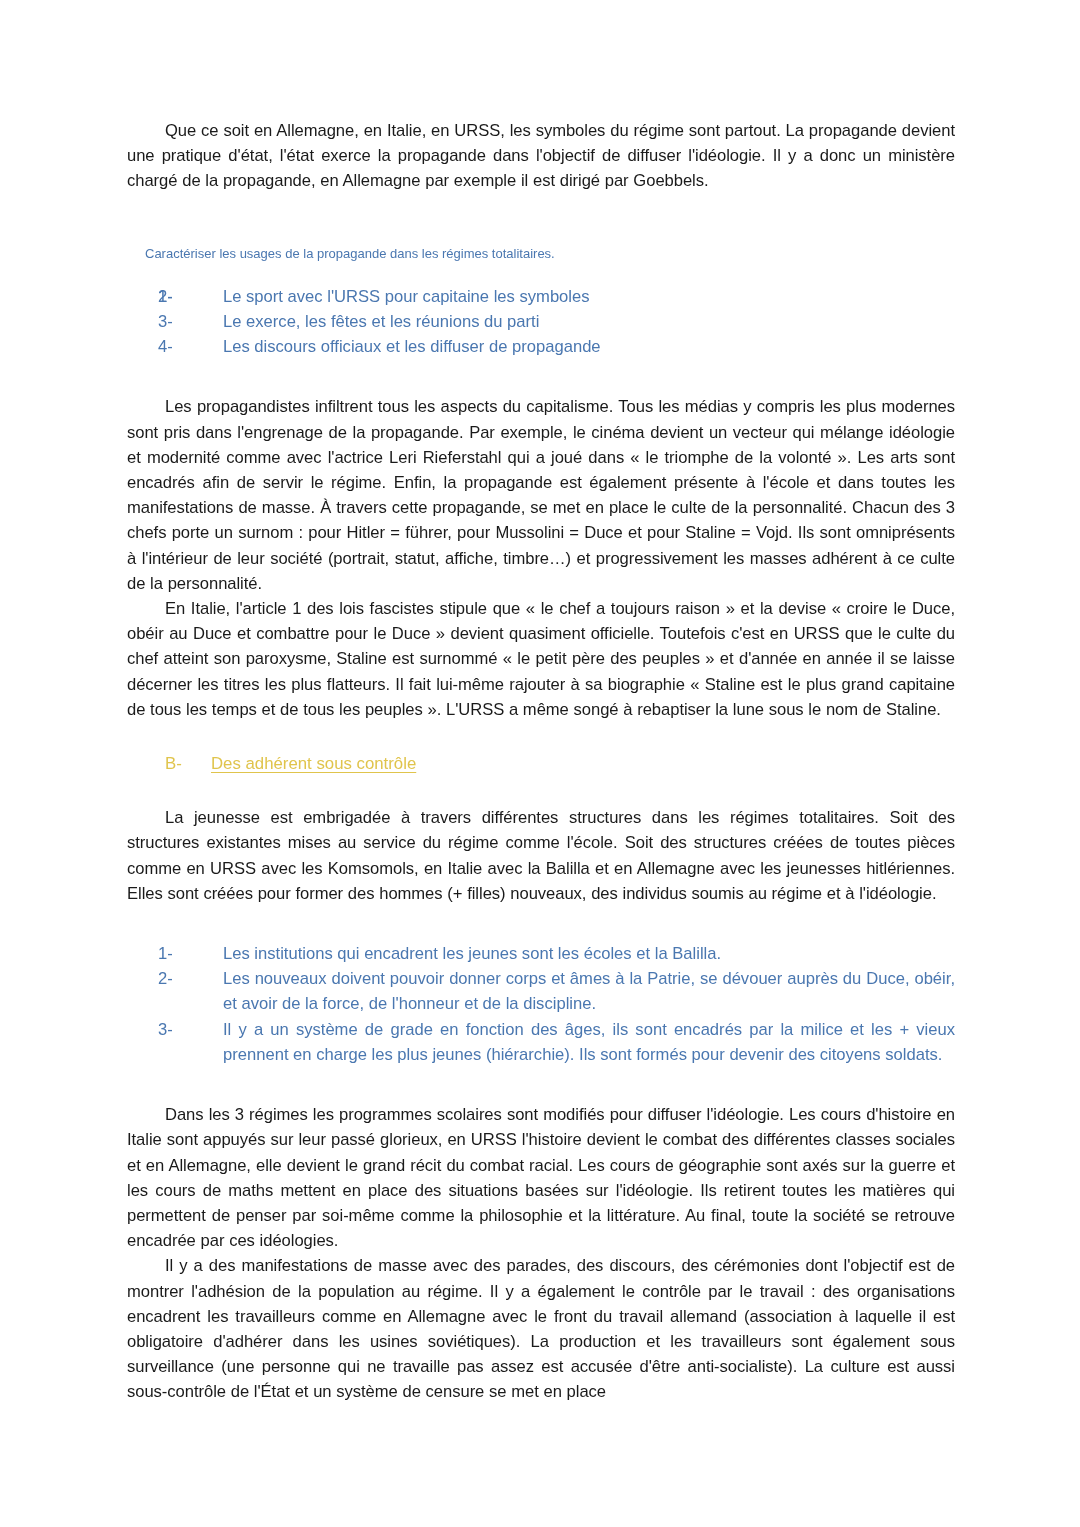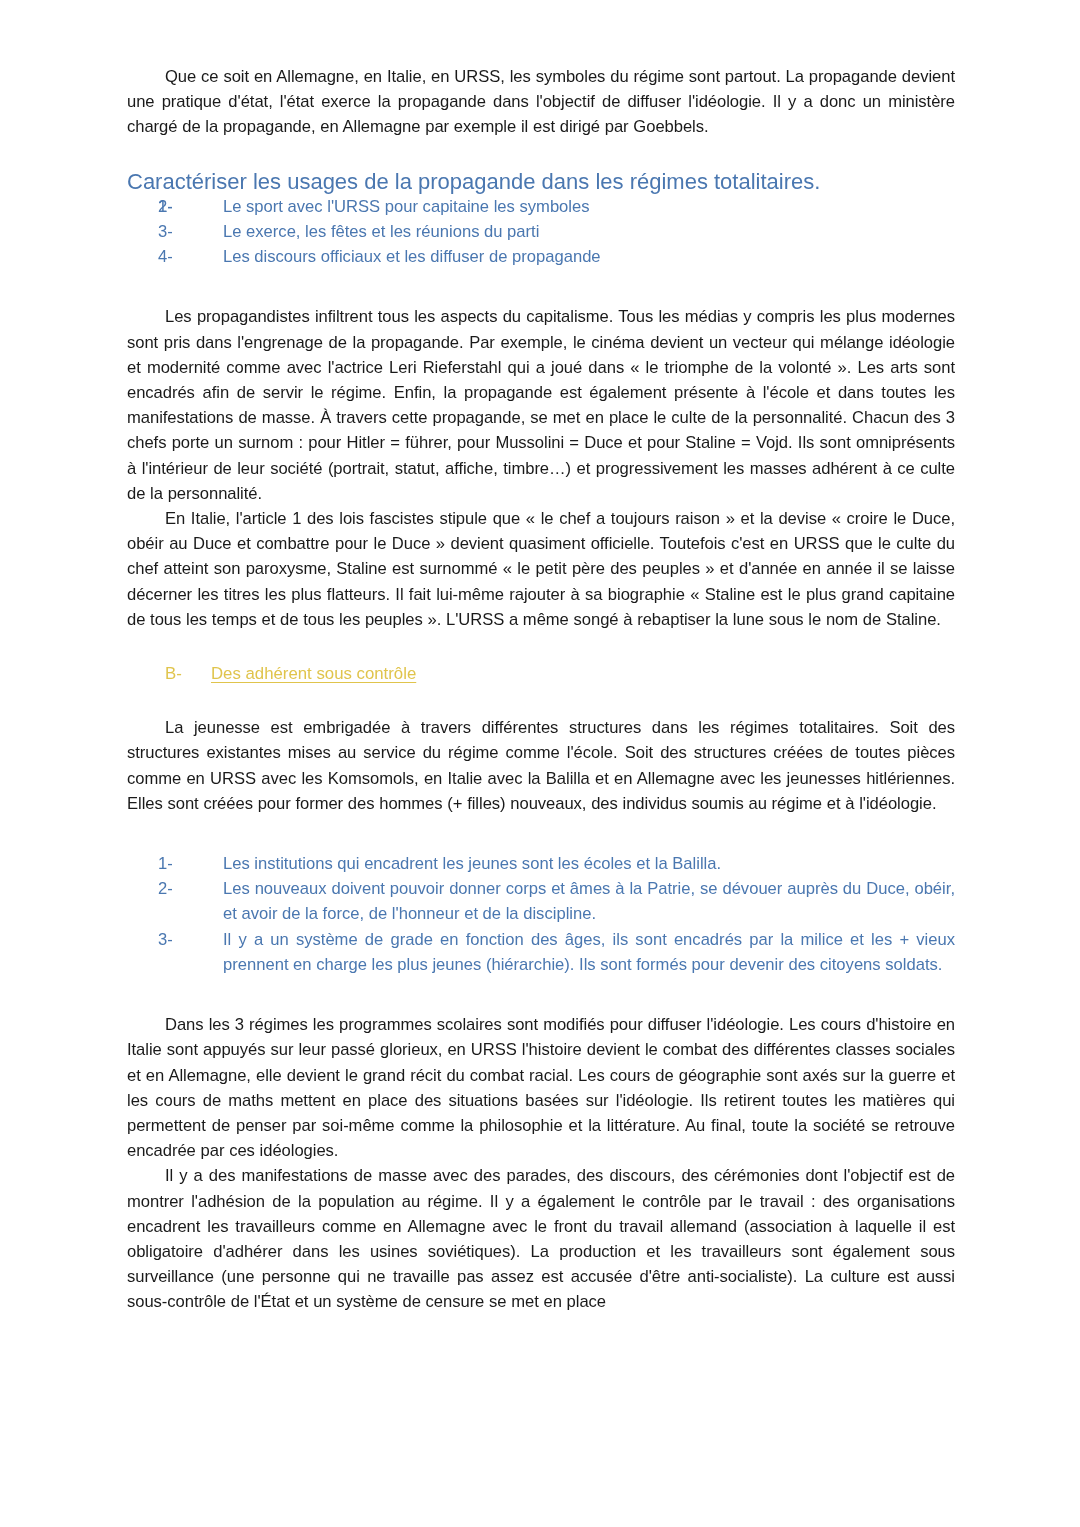--- a/index.html
+++ b/index.html
@@ -15,21 +15,21 @@
     color: #1a1a1a;
     -webkit-font-smoothing: antialiased;
   }
 
   .page {
     position: relative;
     width: 1080px;
     height: 1527px;
     background: #ffffff;
     box-sizing: border-box;
-    padding: 64px 125px 0 127px;
+    padding: 118px 125px 0 127px;
   }
 
   .doc-body {
     width: 828px;
   }
 
   
   p.para {
     margin: 0;
     font-size: 16.6px;
@@ -41,22 +41,22 @@
     word-spacing: 0.2px;
   }
   .spacer-md { height: 29px; }
   .spacer-lg { height: 35px; }
 
   
   .blue-block {
     color: #4a77b0;
   }
   .blue-lead {
-    margin: 0;
-    font-size: 22px;
+    margin: 18px;
+    font-size: 13px;
     line-height: 25.2px;
     color: #4a77b0;
     text-align: left;
   }
   ol.blue-list {
     list-style: none;
     margin: 0;
     padding: 0;
   }
   ol.blue-list > li {

